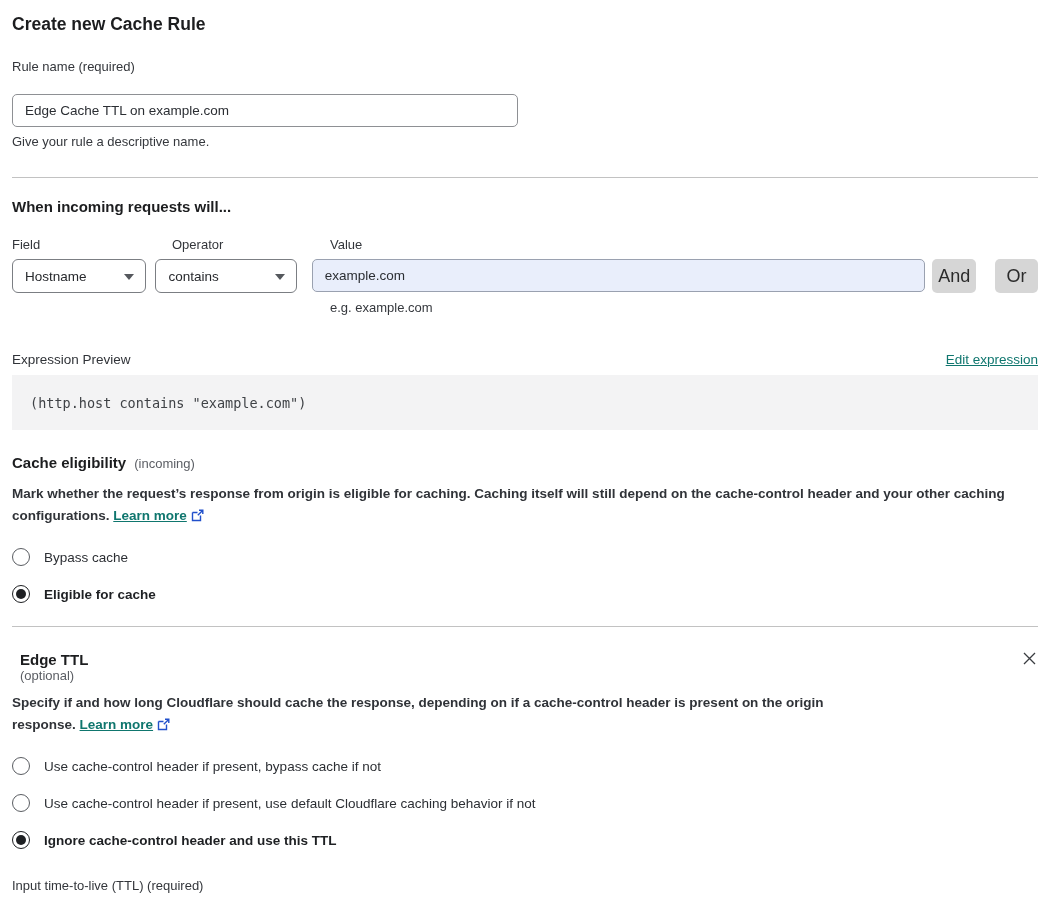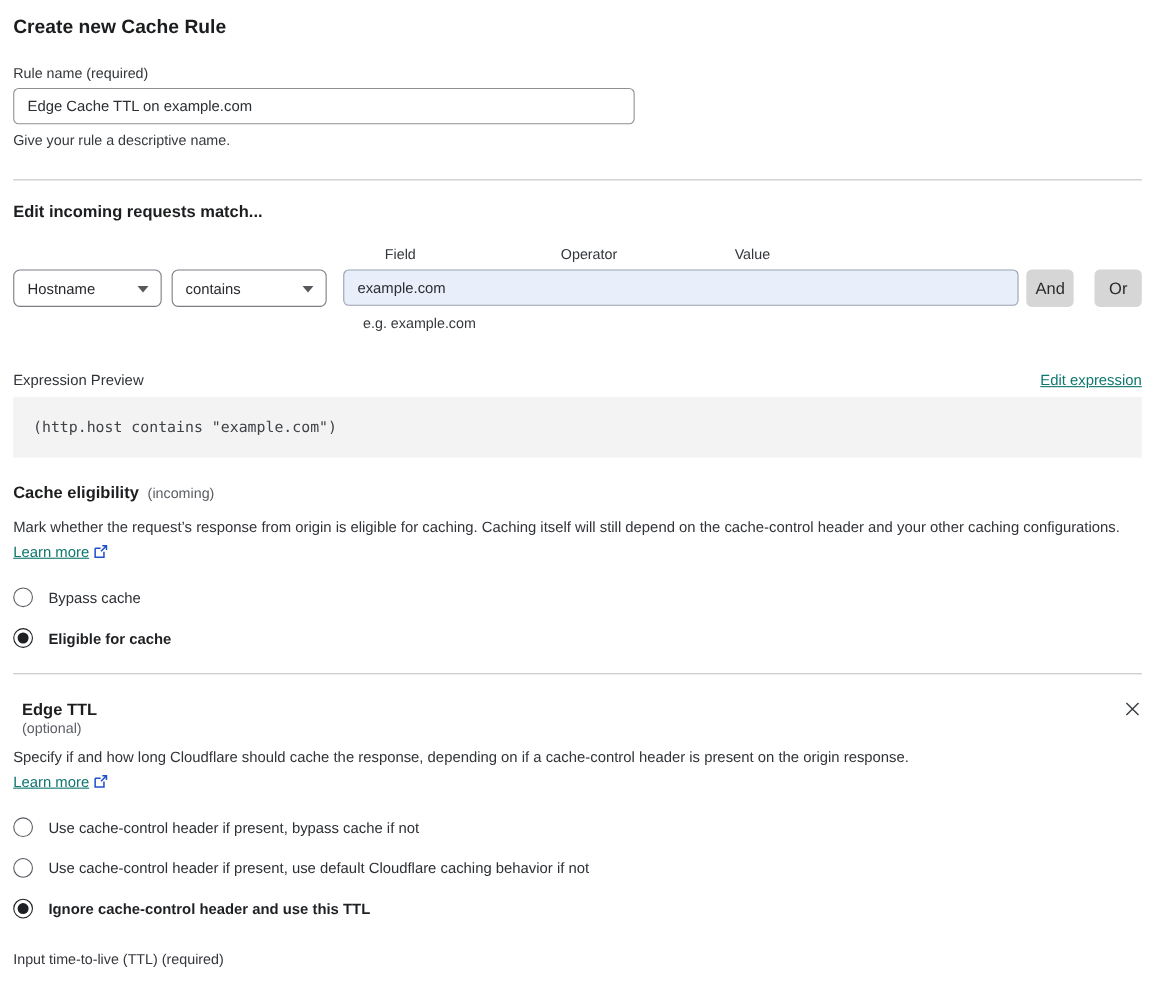--- a/index.html
+++ b/index.html
@@ -14,29 +14,29 @@
   .page-title { font-size:17.5px; font-weight:700; color:#1c1d1f; margin:0; }
 
   .field-label { font-size:13px; color:#33363b; display:block; }
   .mt-label { margin-top:24px; }
 
   .text-input {
     height:33px; border:1px solid #8e9094; border-radius:5px;
     font-family:inherit; font-size:13.5px; color:#2b2e33;
     padding:0 12px; background:#fff; outline:none; display:block;
   }
-  .rule-name-input { width:565px; margin-top:6px; }
+  .rule-name-input { width:506px; margin-top:20px; }
 
   .helper { font-size:13px; color:#35383d; margin-top:7px; }
 
   .divider { border:none; border-top:1px solid #c2c2c2; margin:28px 0 0 0; }
 
   .section-heading { font-size:15px; font-weight:700; color:#1c1d1f; margin:20px 0 0 0; }
 
-  .match-labels { display:flex; margin-top:22px;justify-content:center; }
+  .match-labels { display:flex; margin-top:22px; }
   .match-labels .col1 { width:160px; }
   .match-labels .col2 { width:158px; }
 
   .match-row { display:flex; margin-top:7px; height:34px; align-items:stretch; }
   .fake-select {
     position:relative; border:1px solid #7b7e83; border-radius:6px;
     display:flex; align-items:center; padding:0 28px 0 12px;
     font-size:13.5px; color:#27292d; background:#fff; cursor:pointer;
   }
   .select-field { width:138px; margin-right:9px; }
@@ -44,21 +44,21 @@
   .chevron {
     position:absolute; right:11px; top:50%; margin-top:-2px;
     width:0; height:0; border-left:5px solid transparent;
     border-right:5px solid transparent; border-top:6px solid #55585d;
   }
   .value-input {
     width:636px; background:#e9eefb; border-color:#9aa1b0; margin-right:7px;
   }
   .cond-btn {
     width:44px; height:34px; margin-left:0; border:none; border-radius:5px;
-    background:#d6d6d6; color:#2b2b2b; font-family:inherit; font-size:15px;
+    background:#d6d6d6; color:#2b2b2b; font-family:inherit; font-size:18px;
     cursor:pointer;
   }
   .btn-and { margin-right:19px; }
   .eg-helper { font-size:13px; color:#35383d; margin:7px 0 0 318px; }
 
   .expr-row { display:flex; justify-content:space-between; align-items:flex-end; margin-top:37px; }
   .expr-label { font-size:13.5px; color:#303338; }
   .link { color:#0f766e; text-decoration:underline; font-size:13.5px; cursor:pointer; }
 
   .code-block {
@@ -67,21 +67,21 @@
     font-family:"DejaVu Sans Mono", monospace; font-size:13.5px; color:#3f4246;
   }
 
   .then-heading { margin-top:21px; }
 
   .group-header { display:flex; align-items:baseline; margin-top:24px; }
   .group-header.with-close { justify-content:flex-start; position:relative;flex-direction:column; }
   .group-title { font-size:15px; font-weight:700; color:#1c1d1f; }
   .tag { font-size:13px; color:#5b5e64; margin-left:8px; }
 
-  .desc { font-size:13.5px; line-height:22px; color:#303338; margin-top:12px; max-width:1010px; }
+  .desc { font-size:13.5px; line-height:22px; color:#303338; margin-top:12px; max-width:1010px;font-weight:bold; }
   .desc.narrow { max-width:832px; }
   .ext-icon { display:inline-block; vertical-align:-2px; margin-left:4px; }
 
   .radio-row { display:flex; align-items:center; margin-top:19px; cursor:pointer; }
   .radio-group { margin-top:3px; }
   .radio {
     width:18px; height:18px; border-radius:50%;
     border:1.5px solid #5a5d62; margin-right:14px; position:relative; flex:none;
     background:#fff;
   }
@@ -106,21 +106,21 @@
 <div class="container">
 
   <h1 class="page-title">Create new Cache Rule</h1>
 
   <label class="field-label mt-label">Rule name (required)</label>
   <input class="text-input rule-name-input" value="Edge Cache TTL on example.com" style="">
   <div class="helper">Give your rule a descriptive name.</div>
 
   <hr class="divider">
 
-  <h2 class="section-heading">Edit incoming requests match...</h2>
+  <h2 class="section-heading">When incoming requests will...</h2>
 
   <div class="match-labels">
     <span class="field-label col1">Field</span>
     <span class="field-label col2">Operator</span>
     <span class="field-label">Value</span>
   </div>
 
   <div class="match-row">
     <div class="fake-select select-field">
       <span>Hostname</span>

